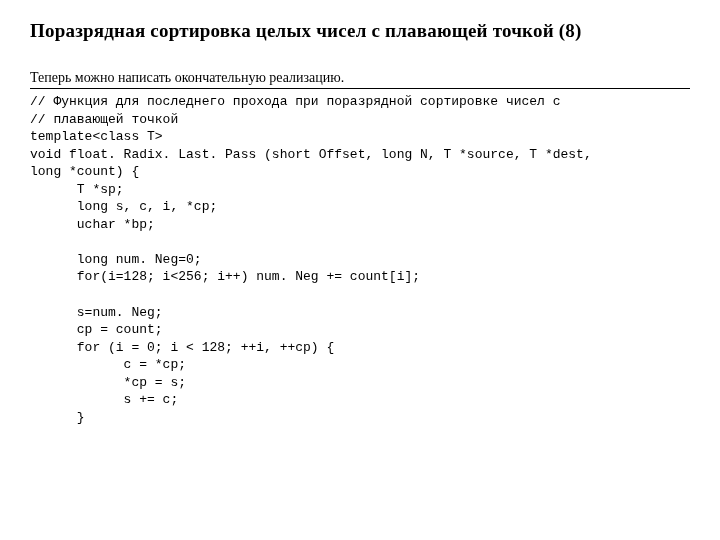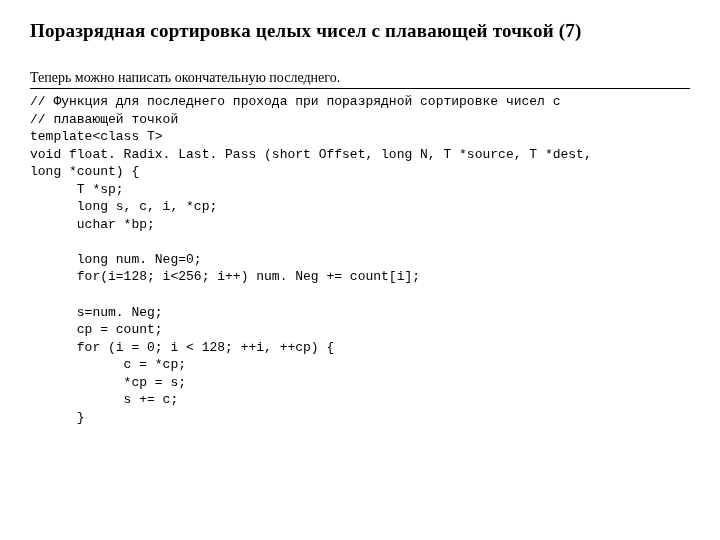--- a/index.html
+++ b/index.html
@@ -30,23 +30,23 @@
     margin: 0;
     font-family: "Courier New", Courier, monospace;
     font-size: 13px;
     line-height: 1.35;
     white-space: pre;
   }
 </style>
 </head>
 <body>
 
-<div class="title">Поразрядная сортировка целых чисел с плавающей точкой (7)</div>
+<div class="title">Поразрядная сортировка целых чисел с плавающей точкой (8)</div>
 
-<div class="intro">Теперь можно написать окончательную последнего.</div>
+<div class="intro">Теперь можно написать окончательную реализацию.</div>
 
 <div class="codeblock">
   <pre>// Функция для последнего прохода при поразрядной сортировке чисел с
 // плавающей точкой
 template&lt;class T&gt;
 void float. Radix. Last. Pass (short Offset, long N, T *source, T *dest,
 long *count) {
       T *sp;
       long s, c, i, *cp;
       uchar *bp;

